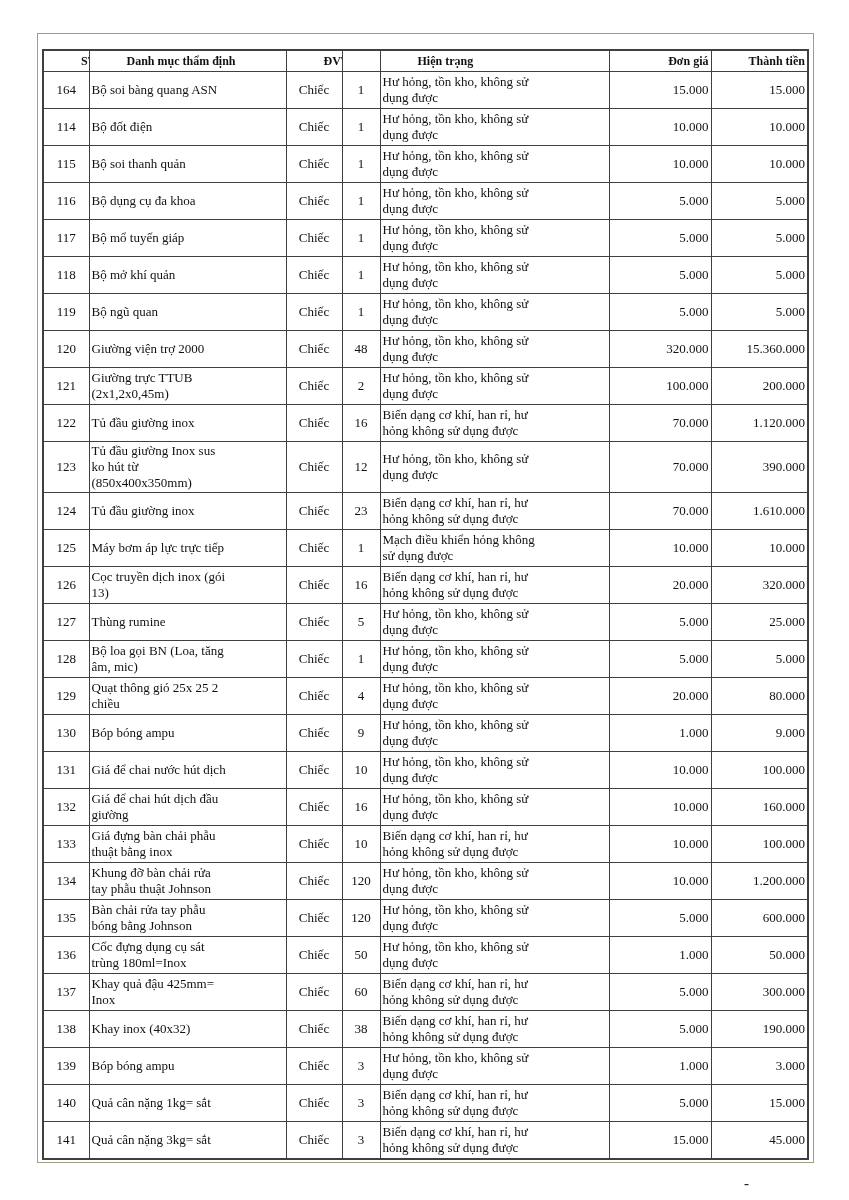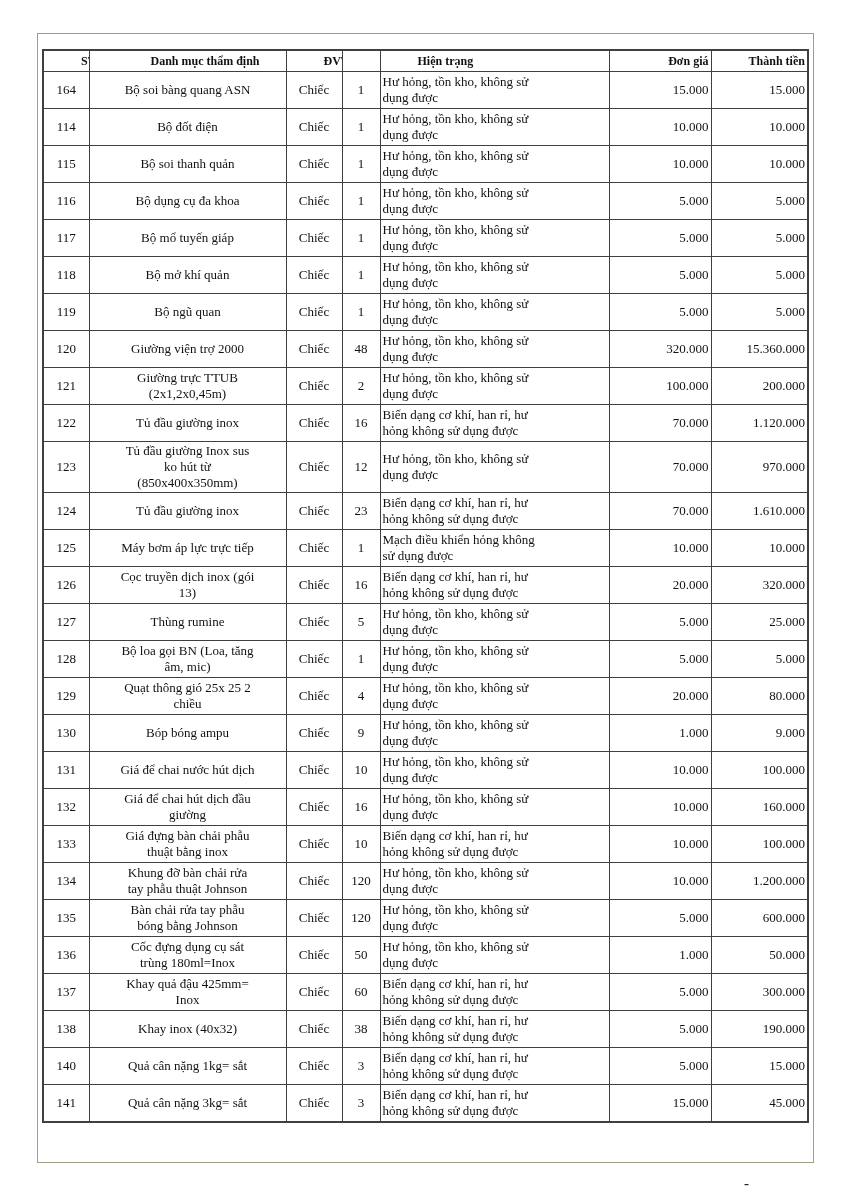--- a/index.html
+++ b/index.html
@@ -47,21 +47,21 @@
     font-size: 12px;
     height: 18px;
     white-space: nowrap;
     padding-left: 37px;
   }
   table.inv td { height: 34px; }
 
   
   .c-stt, .c-unit, .c-qty { text-align: center; }
   th.c-stt { text-align: center; }
-  th.c-name, td.c-name { text-align: center; padding-left: 3px; }
+  th.c-name, td.c-name { text-align: left; padding-left: 3px; }
   td.c-name { white-space: pre-line; }
   th.c-status { text-align: left; padding-left: 4px; }
   td.c-status { text-align: left; white-space: pre-line; }
   th.c-price { text-align: right; padding-left: 4px; }
   td.c-price { text-align: right; padding-right: 8px; }
   th.c-total { text-align: center; margin-left: 8px; }
   td.c-total { text-align: right; padding-right: 8px; }
   td.valign-bottom { vertical-align: bottom; }
 
   .footer-mark {
@@ -203,21 +203,21 @@
         <tr>
           <td class="c-stt">123</td>
           <td class="c-name">Tủ đầu giường Inox sus
 ko hút từ
 (850x400x350mm)</td>
           <td class="c-unit">Chiếc</td>
           <td class="c-qty">12</td>
           <td class="c-status">Hư hỏng, tồn kho, không sử
 dụng được</td>
           <td class="c-price">70.000</td>
-          <td class="c-total">970.000</td>
+          <td class="c-total">390.000</td>
         </tr>
         <tr>
           <td class="c-stt">124</td>
           <td class="c-name">Tủ đầu giường inox</td>
           <td class="c-unit">Chiếc</td>
           <td class="c-qty">23</td>
           <td class="c-status">Biến dạng cơ khí, han rỉ, hư
 hỏng không sử dụng được</td>
           <td class="c-price">70.000</td>
           <td class="c-total">1.610.000</td>
@@ -363,20 +363,30 @@
         </tr>
         <tr>
           <td class="c-stt">138</td>
           <td class="c-name">Khay inox (40x32)</td>
           <td class="c-unit">Chiếc</td>
           <td class="c-qty">38</td>
           <td class="c-status">Biến dạng cơ khí, han rỉ, hư
 hỏng không sử dụng được</td>
           <td class="c-price">5.000</td>
           <td class="c-total">190.000</td>
+        </tr>
+        <tr>
+          <td class="c-stt">139</td>
+          <td class="c-name">Bóp bóng ampu</td>
+          <td class="c-unit">Chiếc</td>
+          <td class="c-qty">3</td>
+          <td class="c-status">Hư hỏng, tồn kho, không sử
+dụng được</td>
+          <td class="c-price">1.000</td>
+          <td class="c-total">3.000</td>
         </tr>
         <tr>
           <td class="c-stt">140</td>
           <td class="c-name">Quả cân nặng 1kg= sắt</td>
           <td class="c-unit">Chiếc</td>
           <td class="c-qty">3</td>
           <td class="c-status">Biến dạng cơ khí, han rỉ, hư
 hỏng không sử dụng được</td>
           <td class="c-price">5.000</td>
           <td class="c-total">15.000</td>

